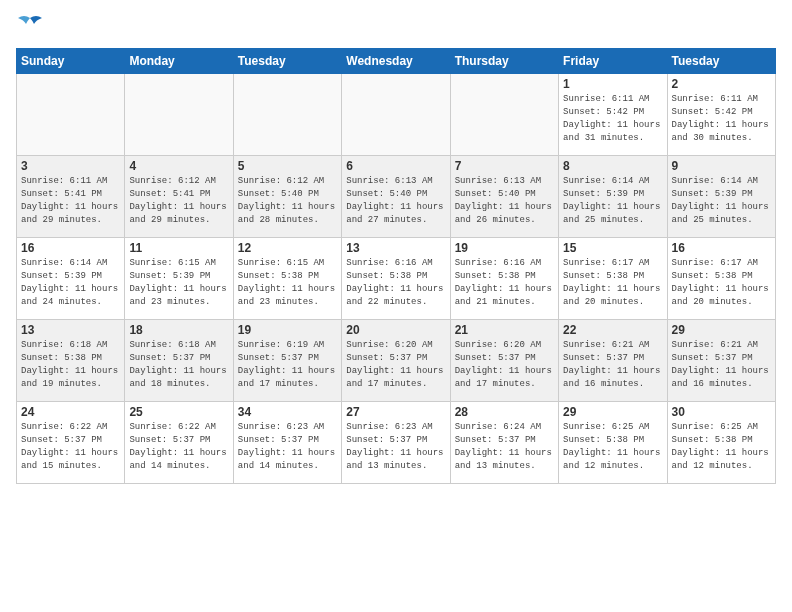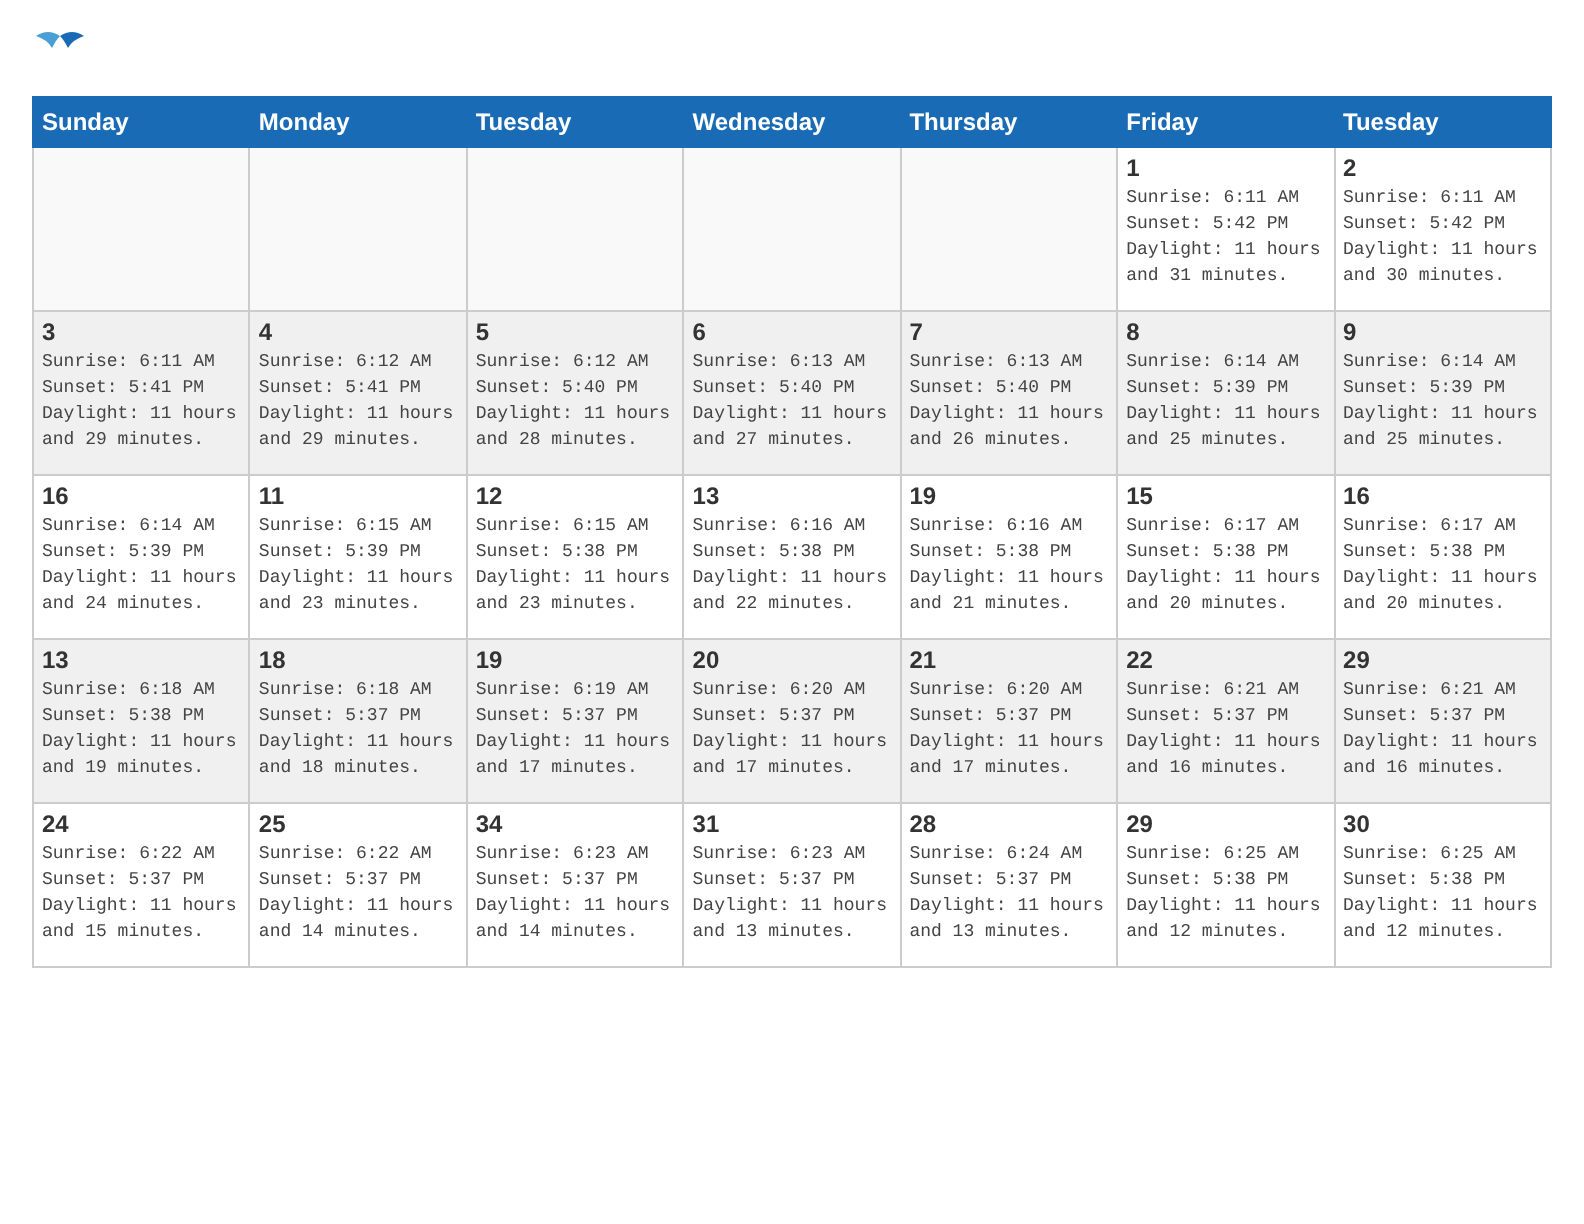--- a/index.html
+++ b/index.html
@@ -322,21 +322,21 @@
 and 14 minutes.</div>
           </td>
           <td>
             <span class="day-num">34</span>
             <div class="day-info" style="white-space: pre-line;">Sunrise: 6:23 AM
 Sunset: 5:37 PM
 Daylight: 11 hours
 and 14 minutes.</div>
           </td>
           <td>
-            <span class="day-num">31</span>
+            <span class="day-num">27</span>
             <div class="day-info" style="white-space: pre-line;">Sunrise: 6:23 AM
 Sunset: 5:37 PM
 Daylight: 11 hours
 and 13 minutes.</div>
           </td>
           <td>
             <span class="day-num">28</span>
             <div class="day-info" style="white-space: pre-line;">Sunrise: 6:24 AM
 Sunset: 5:37 PM
 Daylight: 11 hours

